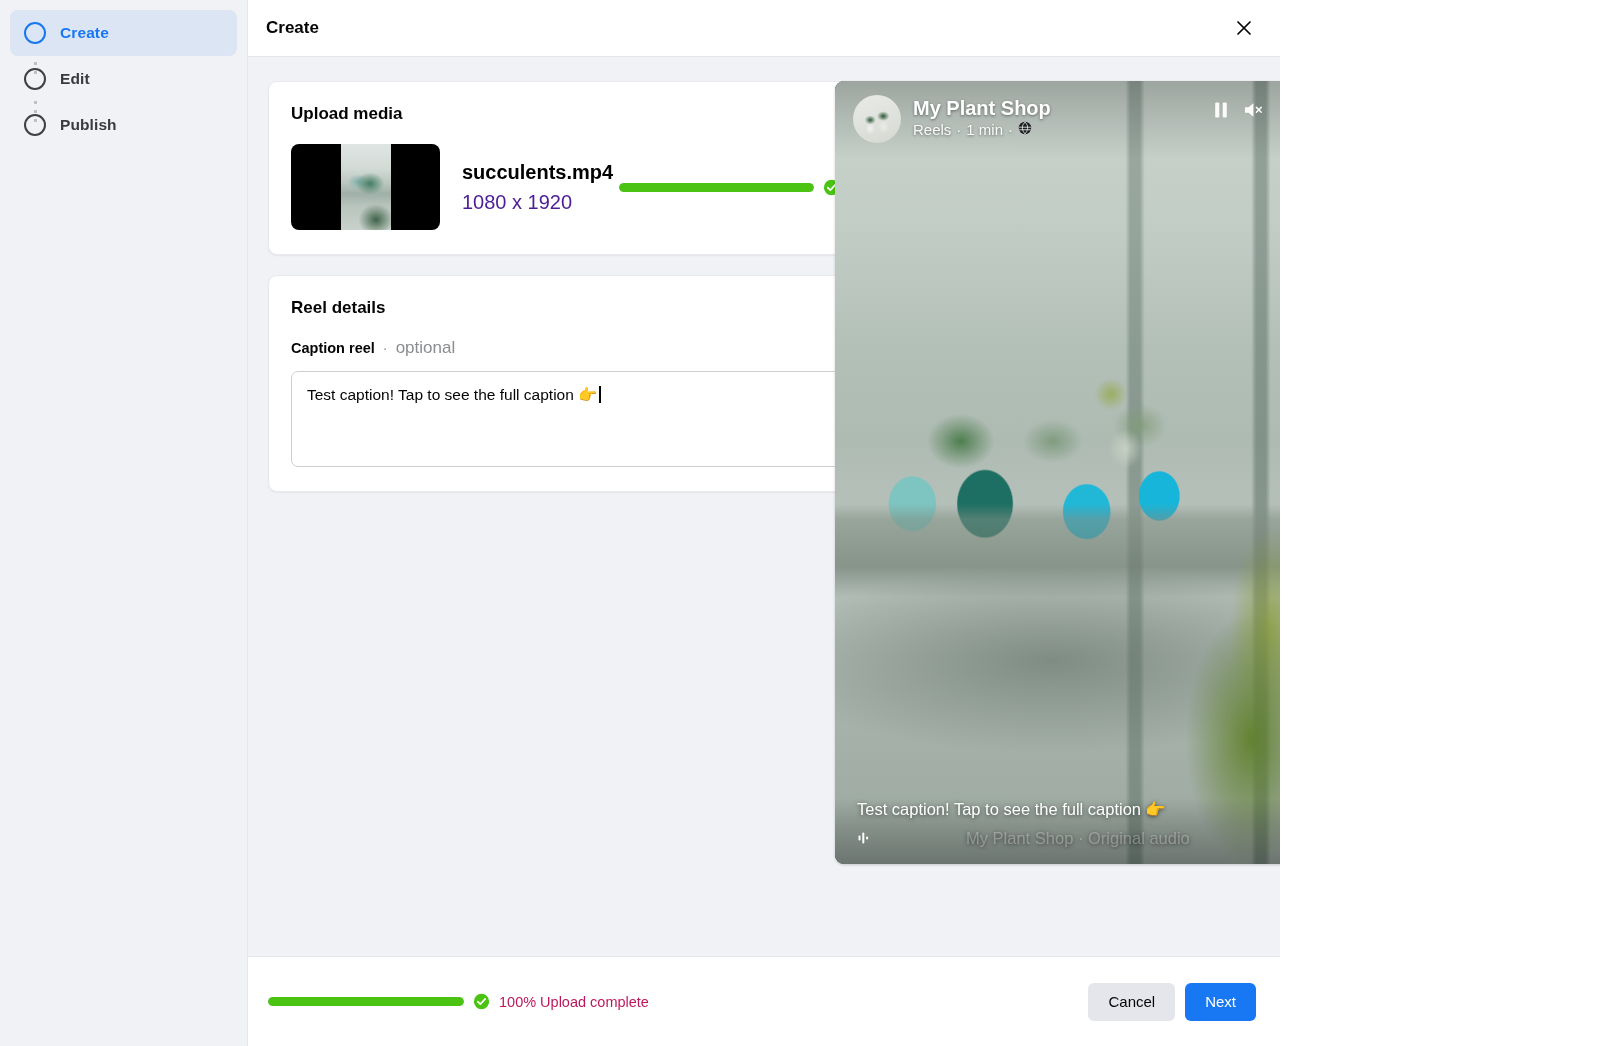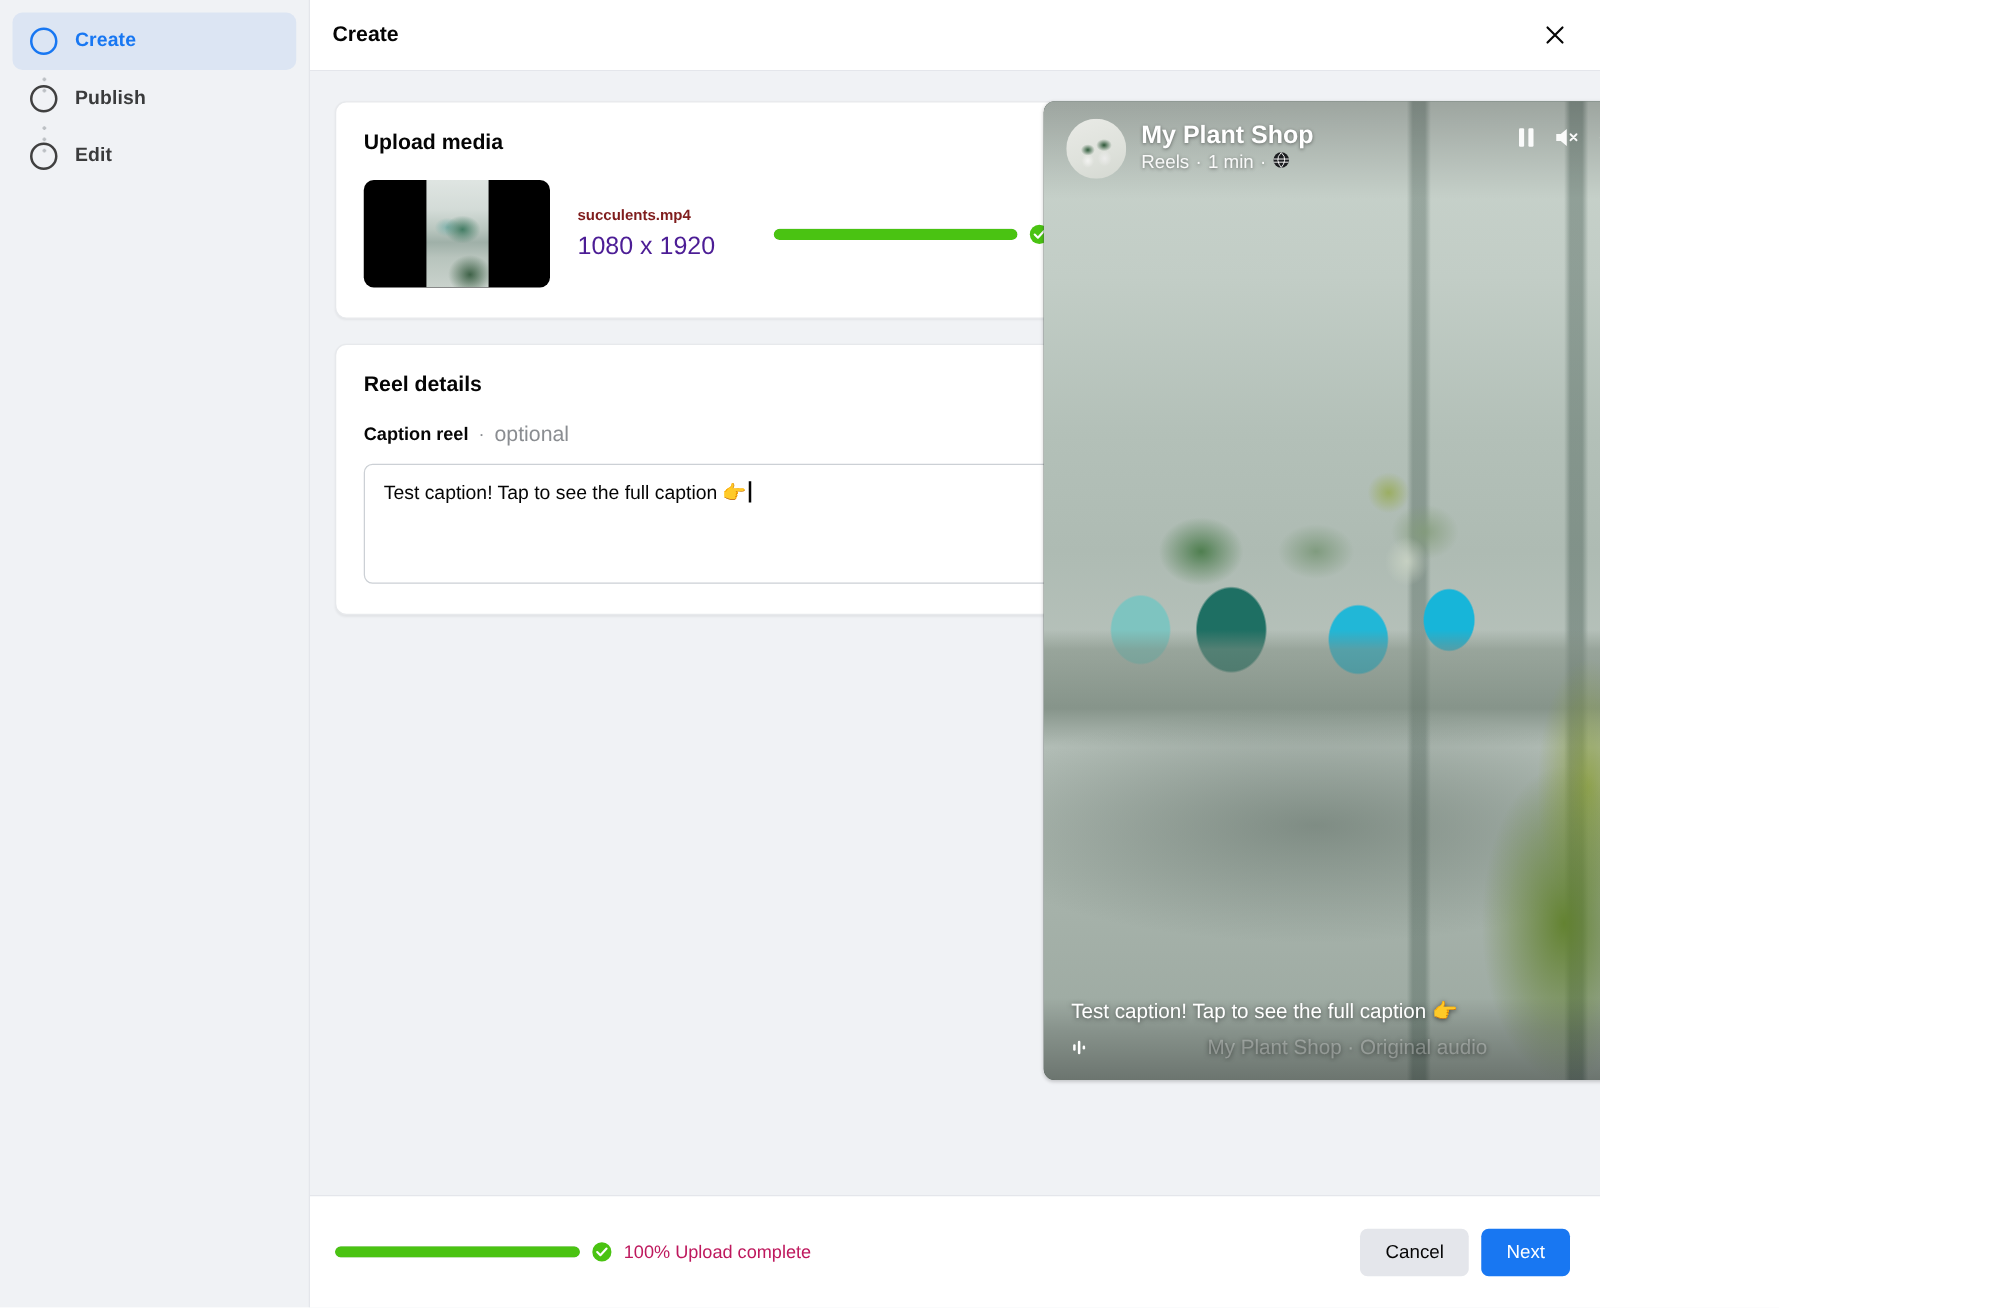--- a/index.html
+++ b/index.html
@@ -94,21 +94,21 @@
   }
   .scene {
     width: 100%; height: 100%;
     background:
       radial-gradient(ellipse 40% 18% at 58% 46%, rgba(60,120,95,.95) 0%, rgba(60,120,95,0) 72%),
       radial-gradient(ellipse 28% 12% at 34% 44%, rgba(120,175,170,.85) 0%, rgba(120,175,170,0) 74%),
       radial-gradient(ellipse 50% 26% at 70% 88%, rgba(40,80,50,.85) 0%, rgba(40,80,50,0) 70%),
       linear-gradient(180deg, #dfe5e2 0%, #d3dbd7 28%, #b9c6bf 46%, #9fb0a8 58%, #b8c4bd 72%, #c9d2cc 100%);
   }
   .file-meta { display: flex; flex-direction: column; gap: 7px; flex: 0 0 auto; width: 135px; }
-  .file-name { font-size: 12px; font-weight: 700; color: #7f1d1d; }
+  .file-name { font-size: 20px; font-weight: 700; color: #000000; }
   .file-dims { font-size: 20px; font-weight: 400; color: #4c1d95; }
   .prog-wrap { display: flex; align-items: center; gap: 9px; flex: 1 1 auto; }
   .prog-track { height: 9px; border-radius: 5px; background: #d8dadf; width: 195px; overflow: hidden; }
   .prog-fill { height: 100%; border-radius: 5px; background: #4ac312; width: 100%; }
   .check-ic { width: 17px; height: 17px; flex: 0 0 17px; }
   .prog-pct { font-size: 14.5px; color: #3b82f6; }
 
   
   .sublabel-row { display: flex; align-items: center; gap: 8px; margin-bottom: 13px; }
   .sublabel { font-size: 14.5px; font-weight: 700; color: #050505; }
@@ -255,26 +255,26 @@
     <div class="connector c1"></div>
     <div class="connector c2"></div>
 
     <div class="step active">
       <span class="step-ring"></span>
       <span class="step-label">Create</span>
     </div>
 
     <div class="step">
       <span class="step-ring"></span>
-      <span class="step-label">Publish</span>
+      <span class="step-label">Edit</span>
     </div>
 
     <div class="step">
       <span class="step-ring"></span>
-      <span class="step-label">Edit</span>
+      <span class="step-label">Publish</span>
     </div>
   </aside>
 
   <section class="pane">
 
     <header class="topbar">
       <span class="topbar-title">Create</span>
       <div class="close-btn">
         <svg width="20" height="20" viewBox="0 0 20 20" aria-hidden="true">
           <path d="M4 4 L16 16 M16 4 L4 16" stroke="#050505" stroke-width="1.7" stroke-linecap="round" fill="none"></path>

